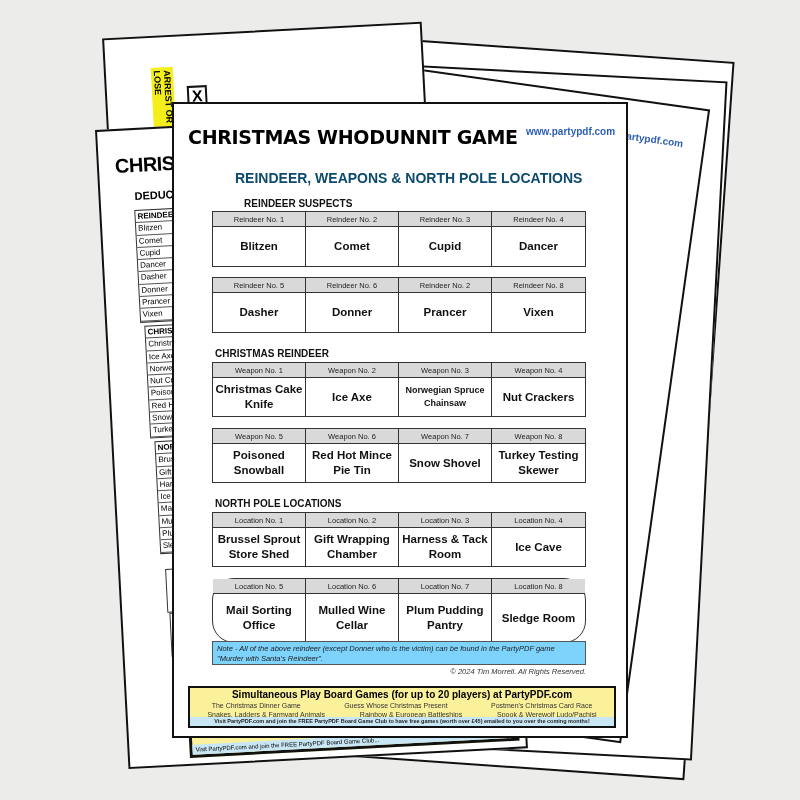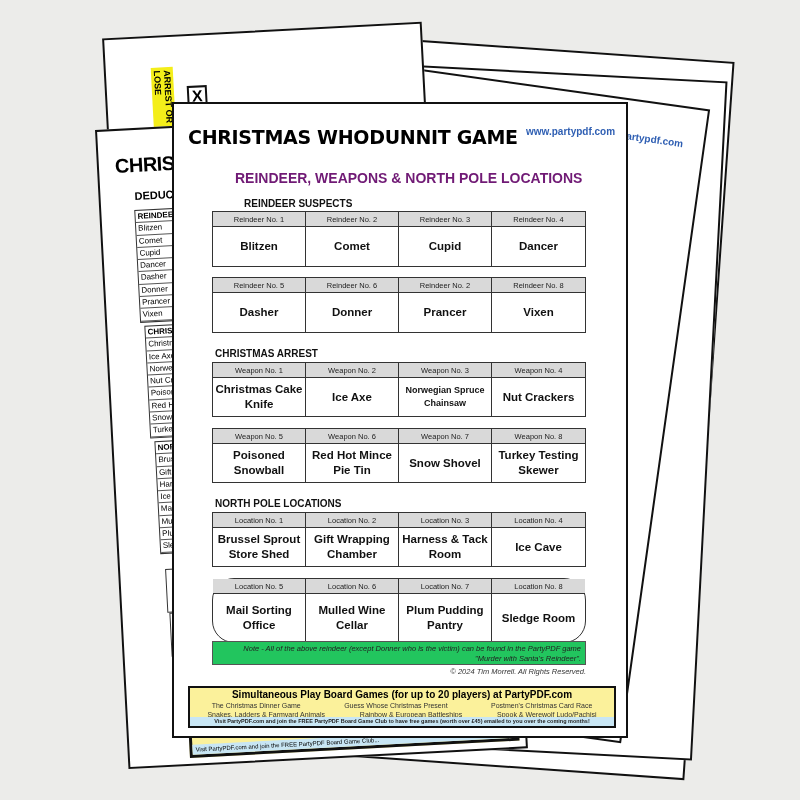--- a/index.html
+++ b/index.html
@@ -27,31 +27,31 @@
   .ded-table div.h { font-weight: bold; }
   .ded-game { position: absolute; left: 45px; width: 90px; border: 1px solid #333; font-size: 8px; padding-left: 6px; }
 
   .promo-strip { position: absolute; background: #fbf19b; border: 3px solid #111; }
   .promo-strip .bar { position: absolute; left: 0; right: 0; bottom: 0; height: 10px; background: #c8e6f4; font-size: 6px; padding-left: 3px; line-height: 10px; white-space: nowrap; overflow: hidden; }
 
   
   #main-sheet { left: 172px; top: 102px; width: 456px; height: 636px; border: 2px solid #111; z-index: 10; }
   .main-title { position: absolute; left: 14px; top: 22px; font-size: 19px; font-weight: 900; letter-spacing: -0.3px; color: #000; font-family: "DejaVu Sans", sans-serif; }
   .main-url { position: absolute; left: 352px; top: 22px; font-size: 10px; font-weight: bold; color: #2f5fb3; }
-  .main-sub { position: absolute; left: 40px; top: 66px; font-size: 14px; font-weight: bold; color: #701a75; padding-left: 21px; }
+  .main-sub { position: absolute; left: 40px; top: 66px; font-size: 14px; font-weight: bold; color: #0c4a6e; padding-left: 21px; }
   .sec-label { position: absolute; left: 41px; font-size: 10px; font-weight: bold; color: #111; }
 
   .grid { position: absolute; left: 38px; width: 374px; border: 1.5px solid #333; display: grid; grid-template-columns: repeat(4, 1fr); }
   .cell { border-right: 1px solid #333; display: flex; flex-direction: column; }
   .cell:last-child { border-right: none; }
   .cell .hdr { background: #d9d9d9; font-size: 7.5px; color: #222; text-align: center; height: 15px; line-height: 15px; border-bottom: 1px solid #333; }
   .cell .val { flex: 1; display: flex; align-items: center; justify-content: center; text-align: center; font-weight: bold; font-size: 11.5px; color: #111; line-height: 15px; padding: 0 2px; }
   .cell .val.small { font-size: 9px; line-height: 13px; }
 
-  .note { position: absolute; left: 38px; top: 537px; width: 374px; height: 24px; background: #22c55e; border: 1px solid #555; font-style: italic; font-size: 7.5px; padding: 2px 4px; line-height: 10px; color: #222; text-align: right; }
+  .note { position: absolute; left: 38px; top: 537px; width: 374px; height: 24px; background: #7dd3fc; border: 1px solid #555; font-style: italic; font-size: 7.5px; padding: 2px 4px; line-height: 10px; color: #222; }
   .copyright { position: absolute; right: 40px; top: 563px; font-style: italic; font-size: 7.5px; color: #333; }
 
   .promo { position: absolute; left: 14px; top: 582px; width: 428px; height: 42px; border: 2.5px solid #111; background: #fbf19b; text-align: center; }
   .promo .ptitle { font-size: 10px; font-weight: bold; line-height: 12px; margin-top: 1px; }
   .promo .prow { display: flex; justify-content: space-around; font-size: 7px; line-height: 9px; color: #333; }
   .promo .pbar { position: absolute; left: 0; right: 0; bottom: 0; height: 9px; background: #c8e6f4; font-size: 5.5px; font-weight: bold; line-height: 9px; color: #222; white-space: nowrap; overflow: hidden; }
 </style>
 </head>
 <body>
 
@@ -156,21 +156,21 @@
     <div class="cell">
         <div class="hdr">Reindeer No. 2</div>
         <div class="val">Prancer</div>
       </div>
     <div class="cell">
         <div class="hdr">Reindeer No. 8</div>
         <div class="val">Vixen</div>
       </div>
   </div>
 
-  <div class="sec-label" style="top:244px;">CHRISTMAS ARREST</div>
+  <div class="sec-label" style="top:244px;">CHRISTMAS REINDEER</div>
   <div class="grid" style="top:258px; height:55px;">
     <div class="cell">
         <div class="hdr">Weapon No. 1</div>
         <div class="val">Christmas Cake Knife</div>
       </div>
     <div class="cell">
         <div class="hdr">Weapon No. 2</div>
         <div class="val">Ice Axe</div>
       </div>
     <div class="cell">

